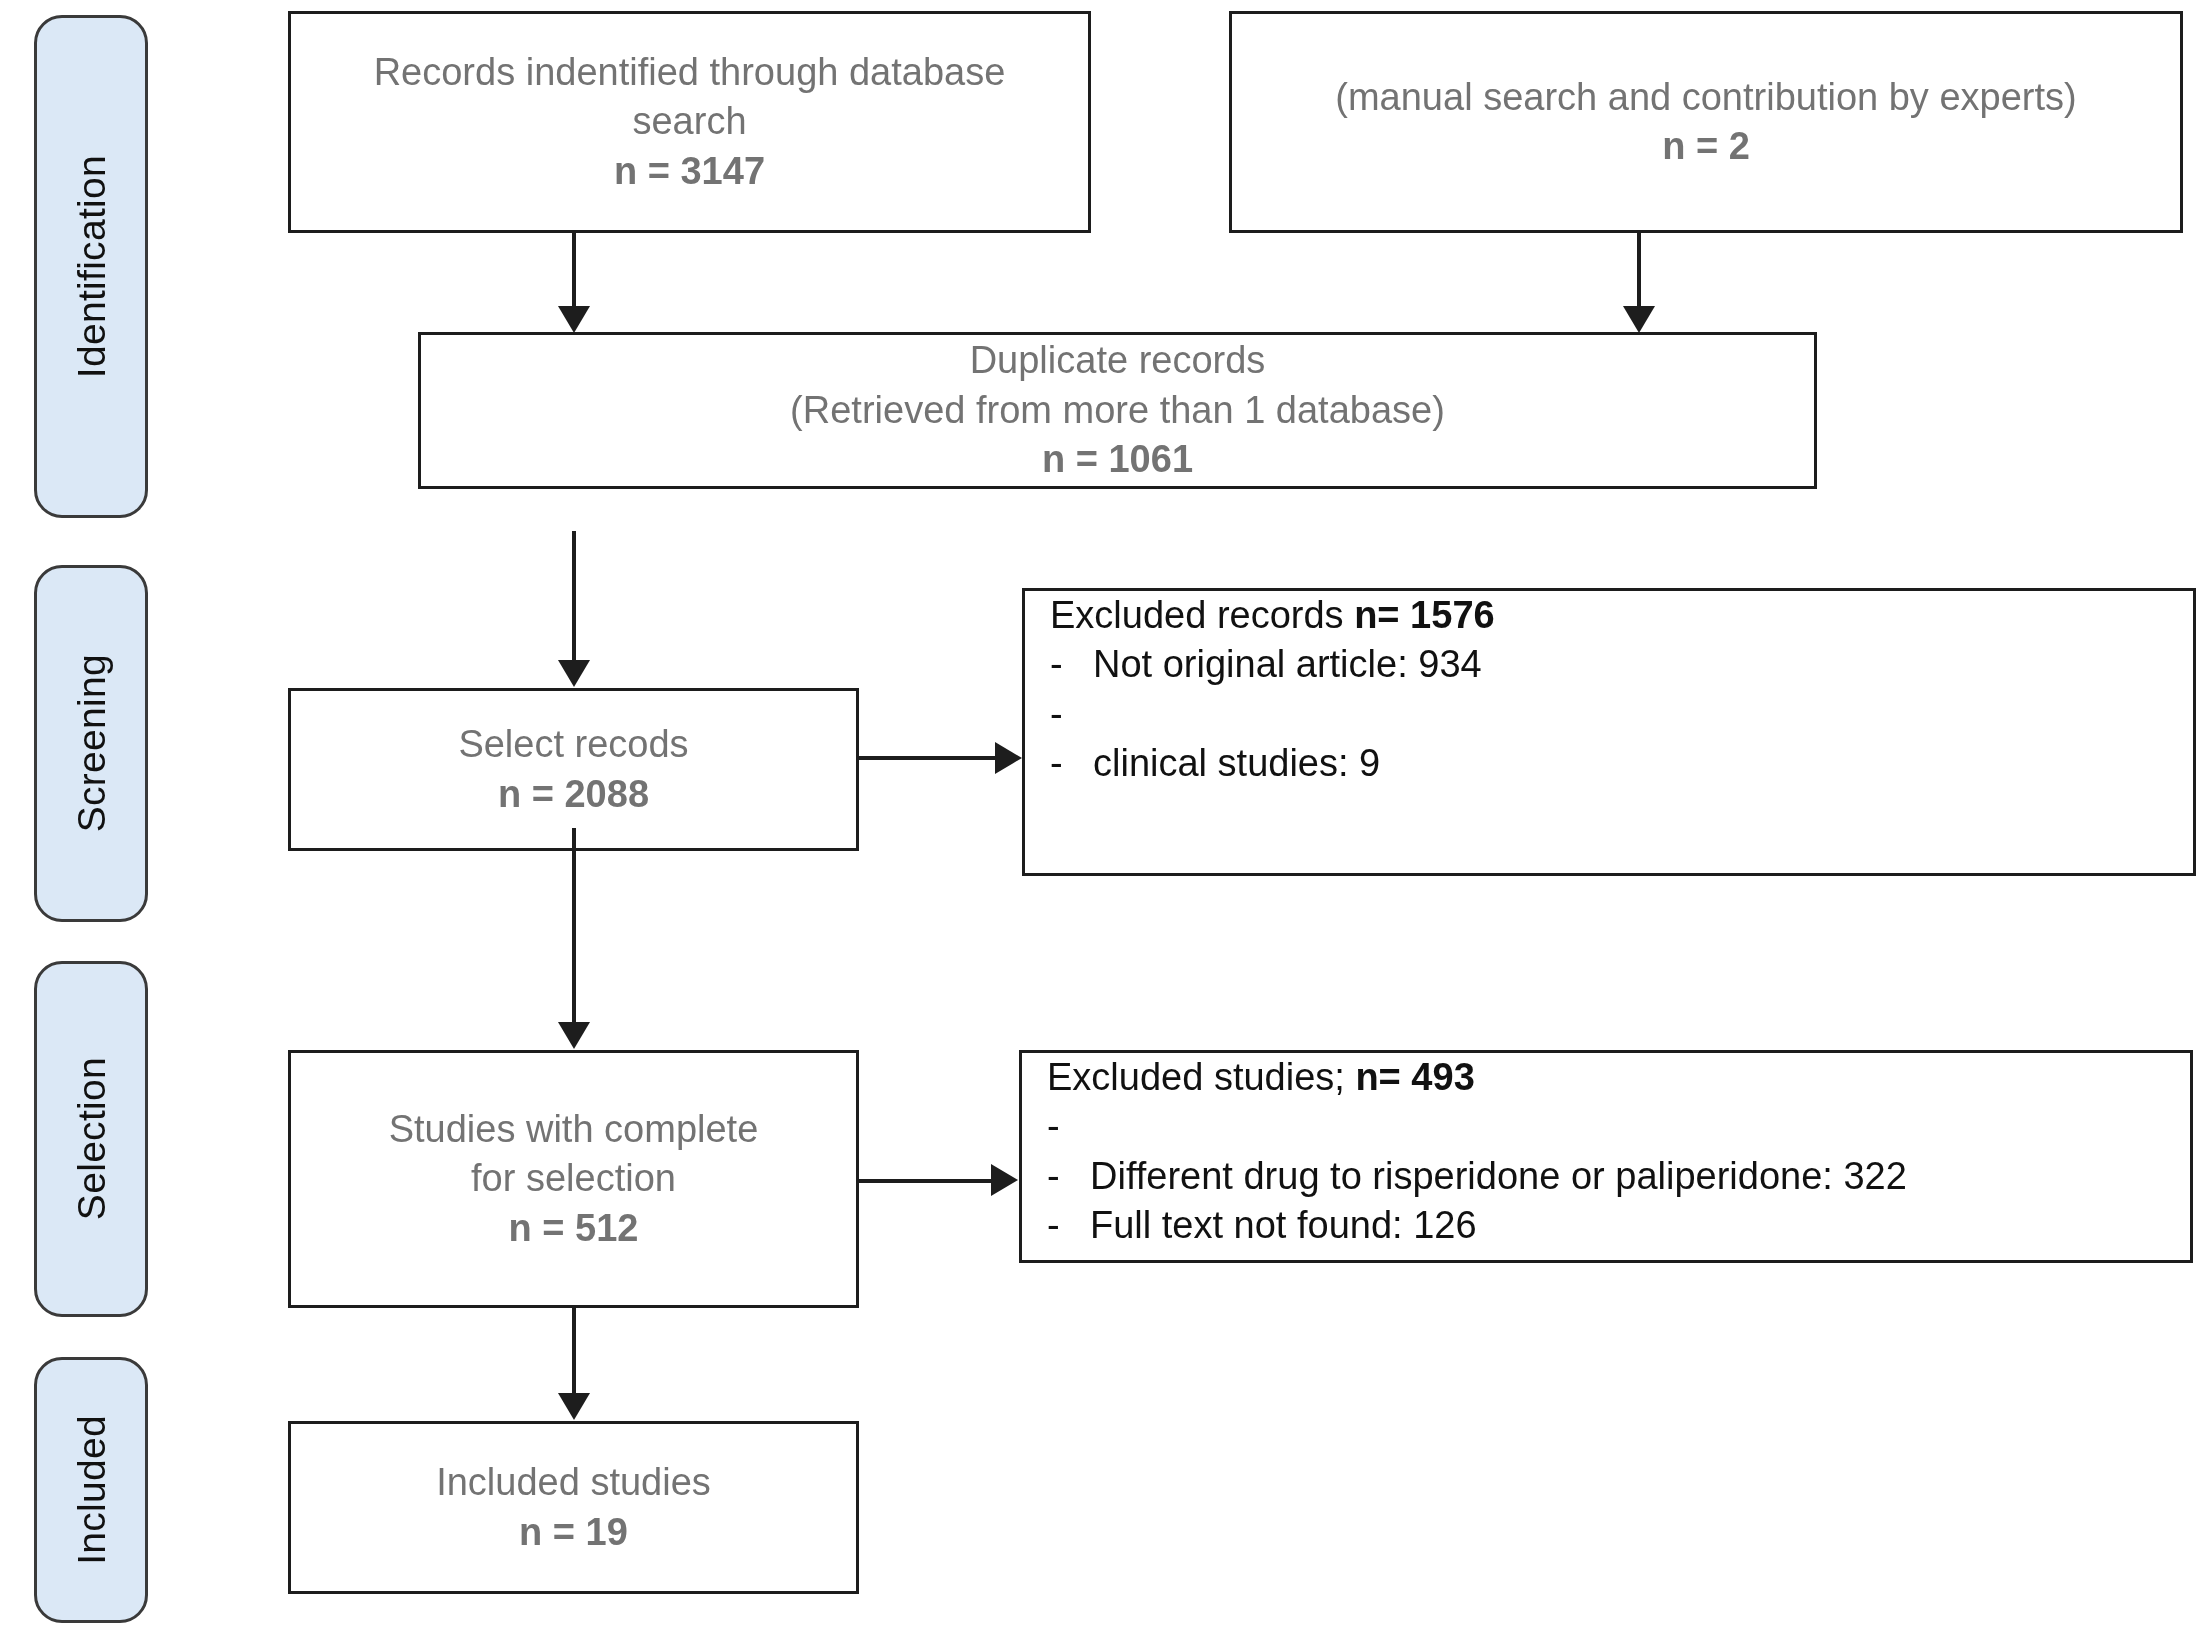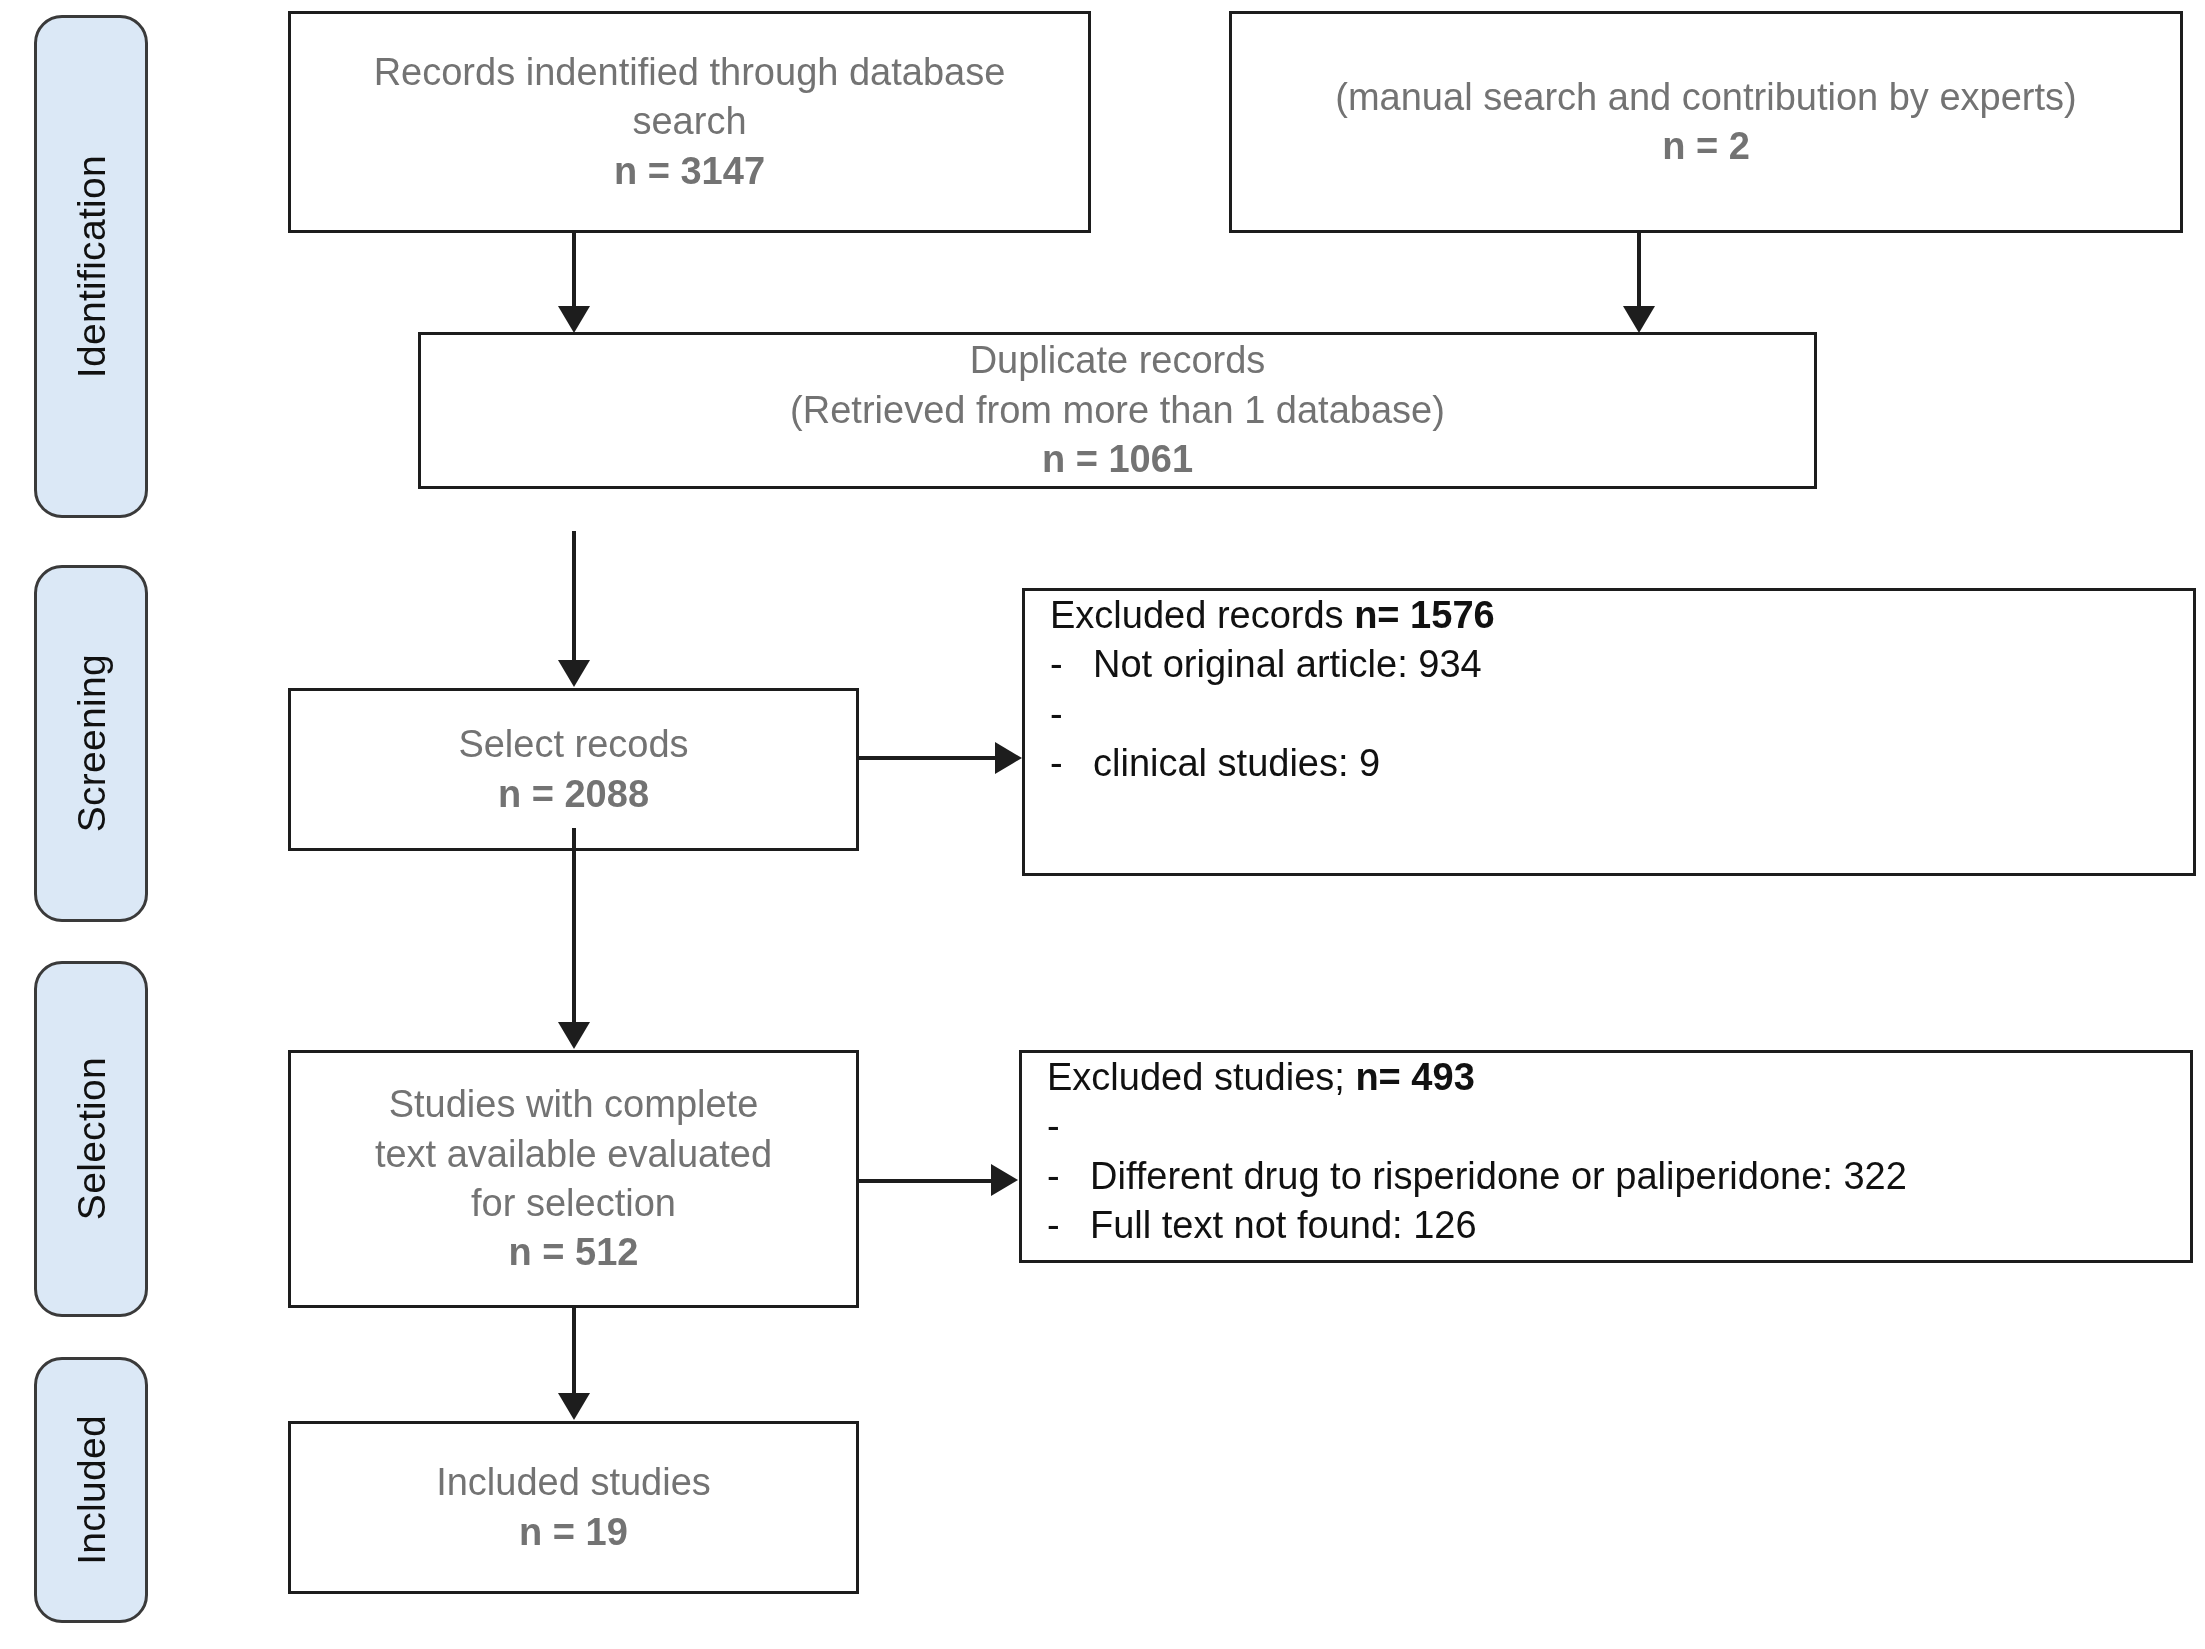--- a/index.html
+++ b/index.html
@@ -197,21 +197,20 @@
         <span>clinical studies: 9</span>
       </li>
     </ul>
   </div>
 
   <div class="vline" style="left:572px; top:828px; height:195px;"></div>
   <div class="arrow-down" style="left:558px; top:1022px;"></div>
 
   <div class="flow-box center-text" style="left:288px; top:1050px; width:571px; height:258px;">
     <div class="line">Studies with complete</div>
-    <div class="line">text available evaluated</div>
     <div class="line">for selection</div>
     <div class="line bold">n = 512</div>
   </div>
 
   <div class="hline" style="left:859px; top:1179px; width:136px;"></div>
   <div class="arrow-right" style="left:991px; top:1164px;"></div>
 
   <div class="flow-box excl-box" style="left:1019px; top:1050px; width:1174px; height:213px;">
     <div class="heading">
       <span>Excluded studies; </span><span class="num">n= 493</span>

